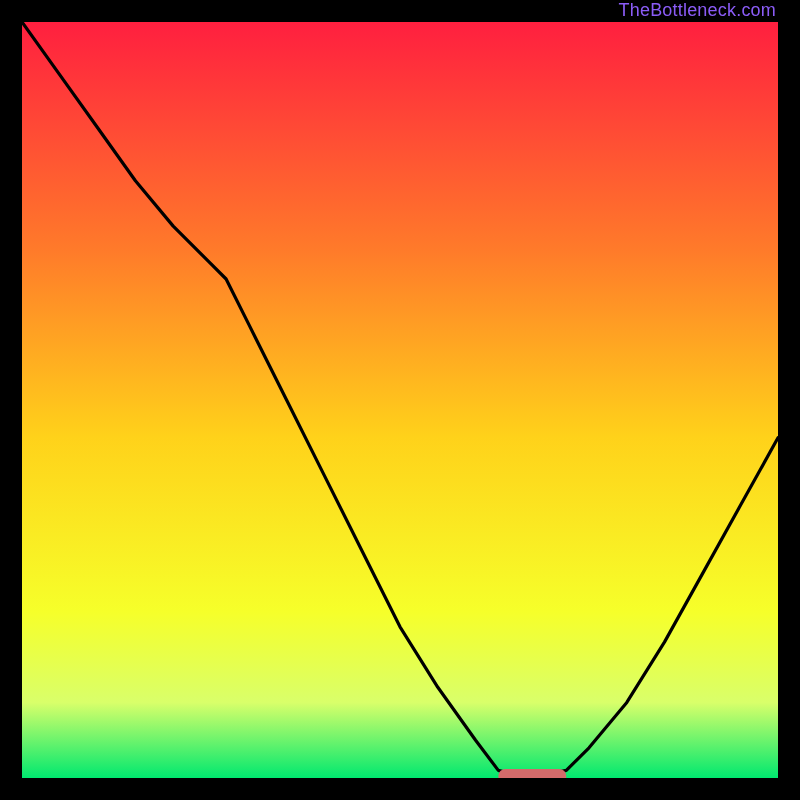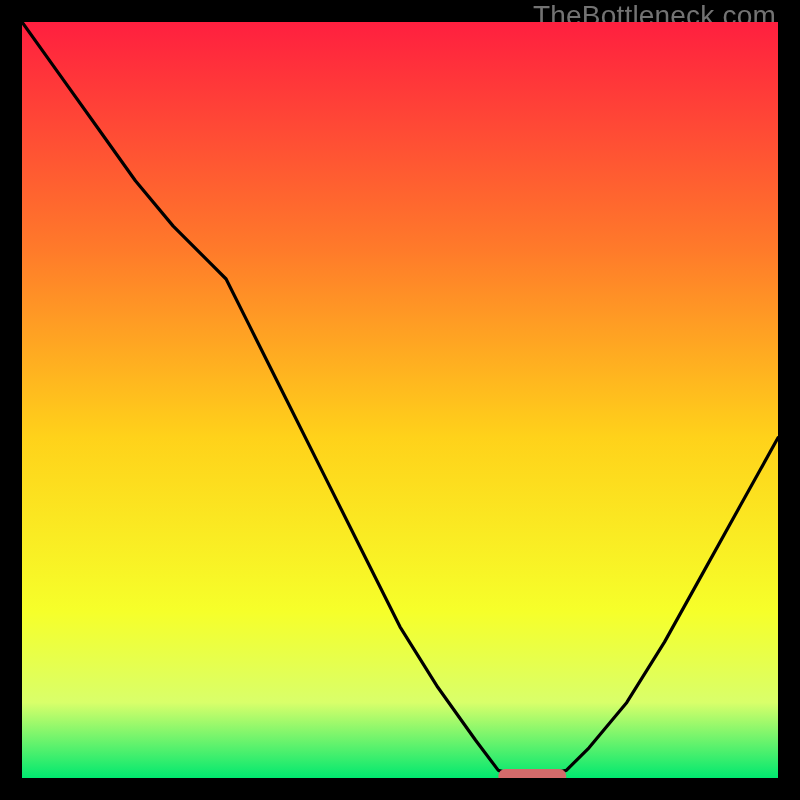--- a/index.html
+++ b/index.html
@@ -23,22 +23,22 @@
     position: absolute;
     left: 0;
     top: 0;
     width: 756px;
     height: 756px;
   }
   .watermark {
     position: absolute;
     top: 0px;
     right: 24px;
-    color: #737373;
-    font-size: 28px;
+    color: #8b5cf6;
+    font-size: 18px;
     font-weight: 500;
     letter-spacing: 0.2px;
   }
   svg {
     display: block;
   }
 </style>
 </head>
 <body>
 

